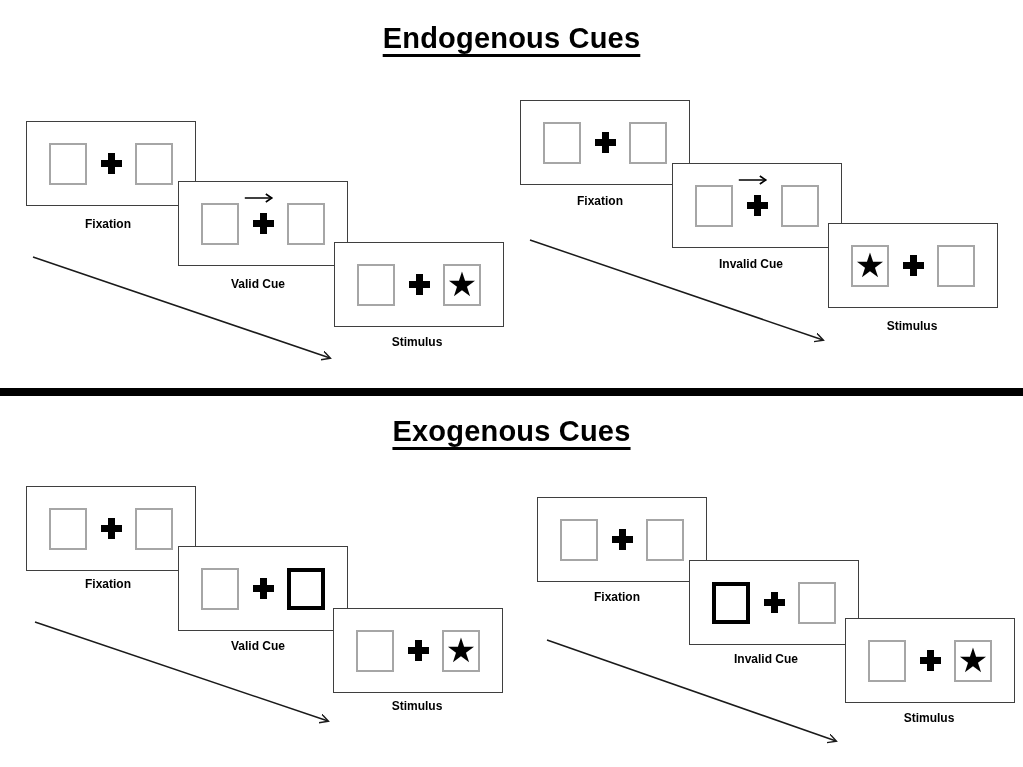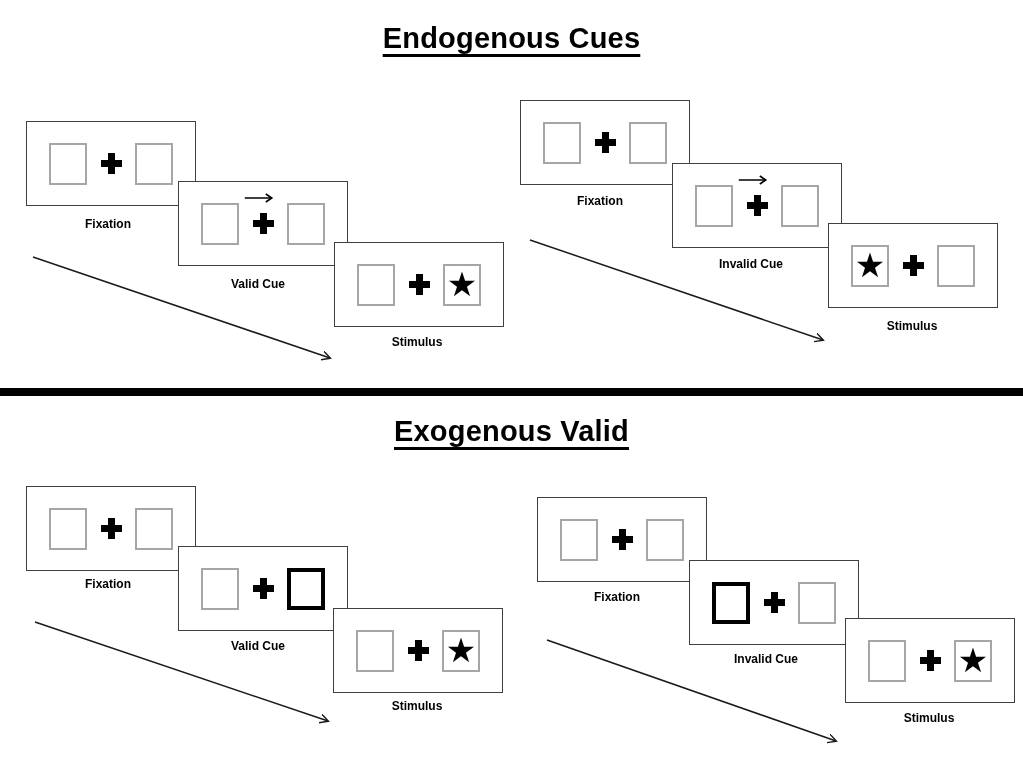--- a/index.html
+++ b/index.html
@@ -60,21 +60,21 @@
     <line x1="33" y1="257" x2="330" y2="358" stroke="#1a1a1a" stroke-width="1.5" marker-end="url(#ah)"></line>
     <line x1="530" y1="240" x2="823" y2="340" stroke="#1a1a1a" stroke-width="1.5" marker-end="url(#ah)"></line>
     <line x1="35" y1="622" x2="328" y2="721" stroke="#1a1a1a" stroke-width="1.5" marker-end="url(#ah)"></line>
     <line x1="547" y1="640" x2="836" y2="741" stroke="#1a1a1a" stroke-width="1.5" marker-end="url(#ah)"></line>
   </svg>
 
   <div class="title" style="top:22px;">
     <span>Endogenous Cues</span>
   </div>
   <div class="title" style="top:415px;">
-    <span>Exogenous Valid</span>
+    <span>Exogenous Cues</span>
   </div>
 
   <div class="divider"></div>
 
   <div>
     <div class="frame z1" style="left:26px; top:121px;">
       <div class="sq"></div>
       <div class="plus"></div>
       <div class="sq"></div>
     </div>

